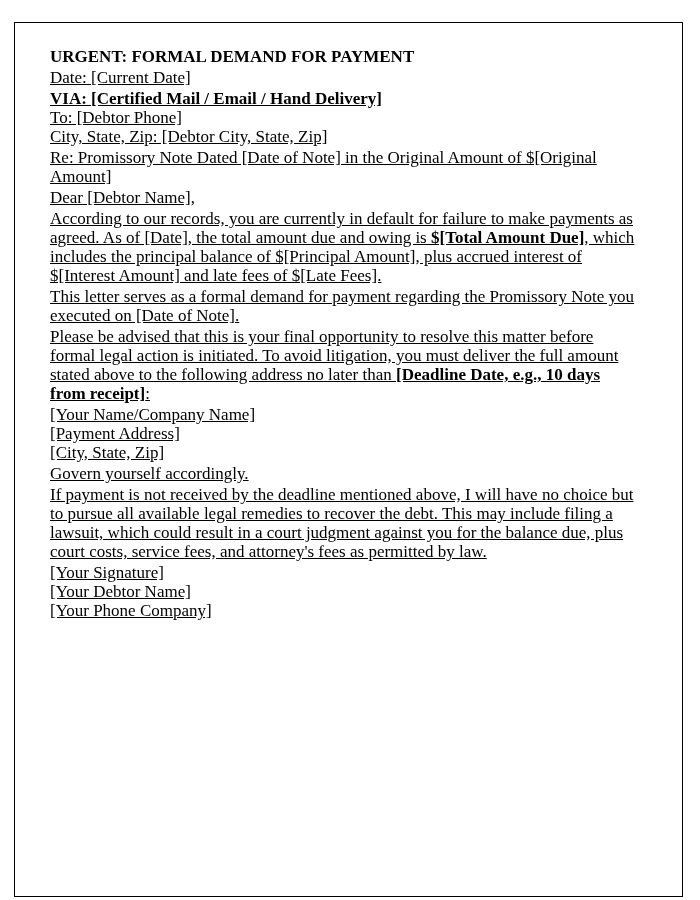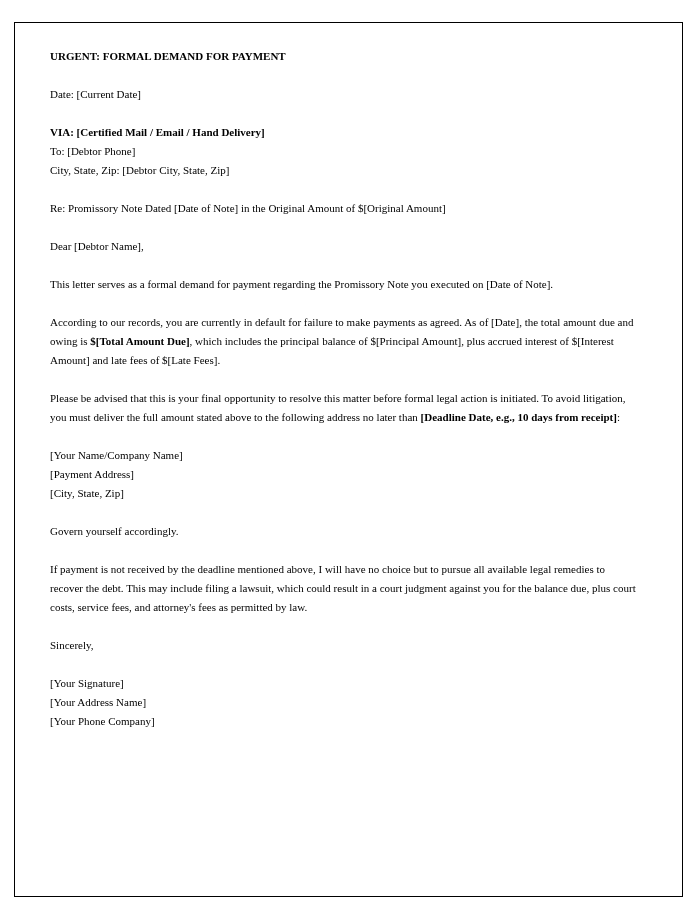--- a/index.html
+++ b/index.html
@@ -23,26 +23,27 @@
     box-sizing: border-box;
     border: 1px solid var(--border-color, #000000);
     background: var(--bg, #ffffff);
     padding: 24px 46px 30px 35px;
     overflow: hidden;
   }
   .letter-body {
     width: 100%;
   }
   .block {
-    font-size: 11px;
+    font-size: 17px;
     line-height: 19px;
     margin: 0;
   }
   .block + .block {
-    margin-top: 19px;
+    margin-top: 2px;
+    text-decoration: underline;
   }
   .block .line {
     min-height: 19px;
   }
   .block strong {
     font-weight: bold;
   }
 </style>
 </head>
 <body>
@@ -60,41 +61,38 @@
         <div class="line"><span>To: [Debtor Phone]</span></div>
         <div class="line"><span>City, State, Zip: [Debtor City, State, Zip]</span></div>
       </div>
       <div class="block">
         <div class="line"><span>Re: Promissory Note Dated [Date of Note] in the Original Amount of $[Original Amount]</span></div>
       </div>
       <div class="block">
         <div class="line"><span>Dear [Debtor Name],</span></div>
       </div>
       <div class="block">
-        <div class="line"><span>This letter serves as a formal demand for payment regarding the Promissory Note you executed on [Date of Note].</span></div>
+        <div class="line"><span>According to our records, you are currently in default for failure to make payments as agreed. As of [Date], the total amount due and owing is </span><strong>$[Total Amount Due]</strong><span>, which includes the principal balance of $[Principal Amount], plus accrued interest of $[Interest Amount] and late fees of $[Late Fees].</span></div>
       </div>
       <div class="block">
-        <div class="line"><span>According to our records, you are currently in default for failure to make payments as agreed. As of [Date], the total amount due and owing is </span><strong>$[Total Amount Due]</strong><span>, which includes the principal balance of $[Principal Amount], plus accrued interest of $[Interest Amount] and late fees of $[Late Fees].</span></div>
+        <div class="line"><span>This letter serves as a formal demand for payment regarding the Promissory Note you executed on [Date of Note].</span></div>
       </div>
       <div class="block">
         <div class="line"><span>Please be advised that this is your final opportunity to resolve this matter before formal legal action is initiated. To avoid litigation, you must deliver the full amount stated above to the following address no later than </span><strong>[Deadline Date, e.g., 10 days from receipt]</strong><span>:</span></div>
       </div>
       <div class="block">
         <div class="line"><span>[Your Name/Company Name]</span></div>
         <div class="line"><span>[Payment Address]</span></div>
         <div class="line"><span>[City, State, Zip]</span></div>
       </div>
       <div class="block">
         <div class="line"><span>Govern yourself accordingly.</span></div>
       </div>
       <div class="block">
         <div class="line"><span>If payment is not received by the deadline mentioned above, I will have no choice but to pursue all available legal remedies to recover the debt. This may include filing a lawsuit, which could result in a court judgment against you for the balance due, plus court costs, service fees, and attorney's fees as permitted by law.</span></div>
       </div>
       <div class="block">
-        <div class="line"><span>Sincerely,</span></div>
-      </div>
-      <div class="block">
         <div class="line"><span>[Your Signature]</span></div>
-        <div class="line"><span>[Your Address Name]</span></div>
+        <div class="line"><span>[Your Debtor Name]</span></div>
         <div class="line"><span>[Your Phone Company]</span></div>
       </div>
     </div>
 </div>
 
 </body></html>

